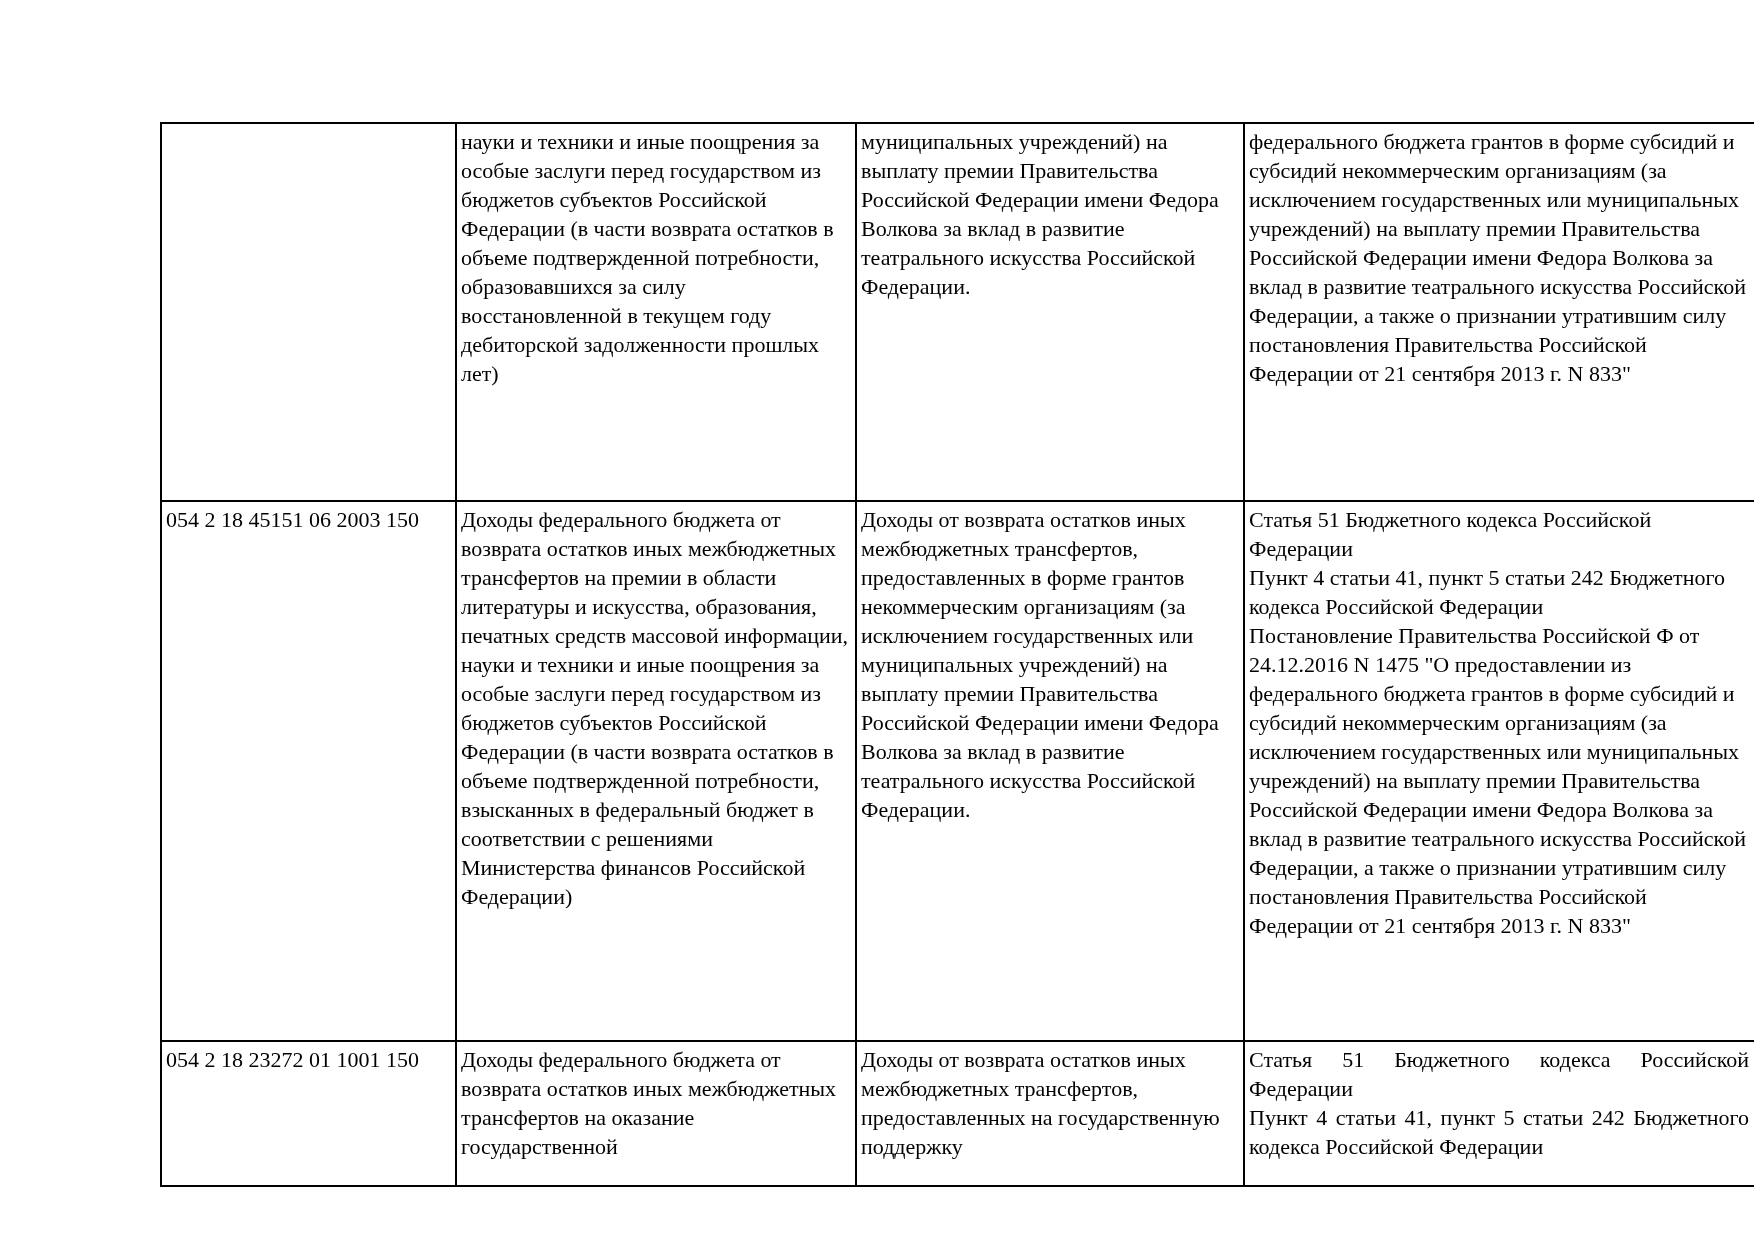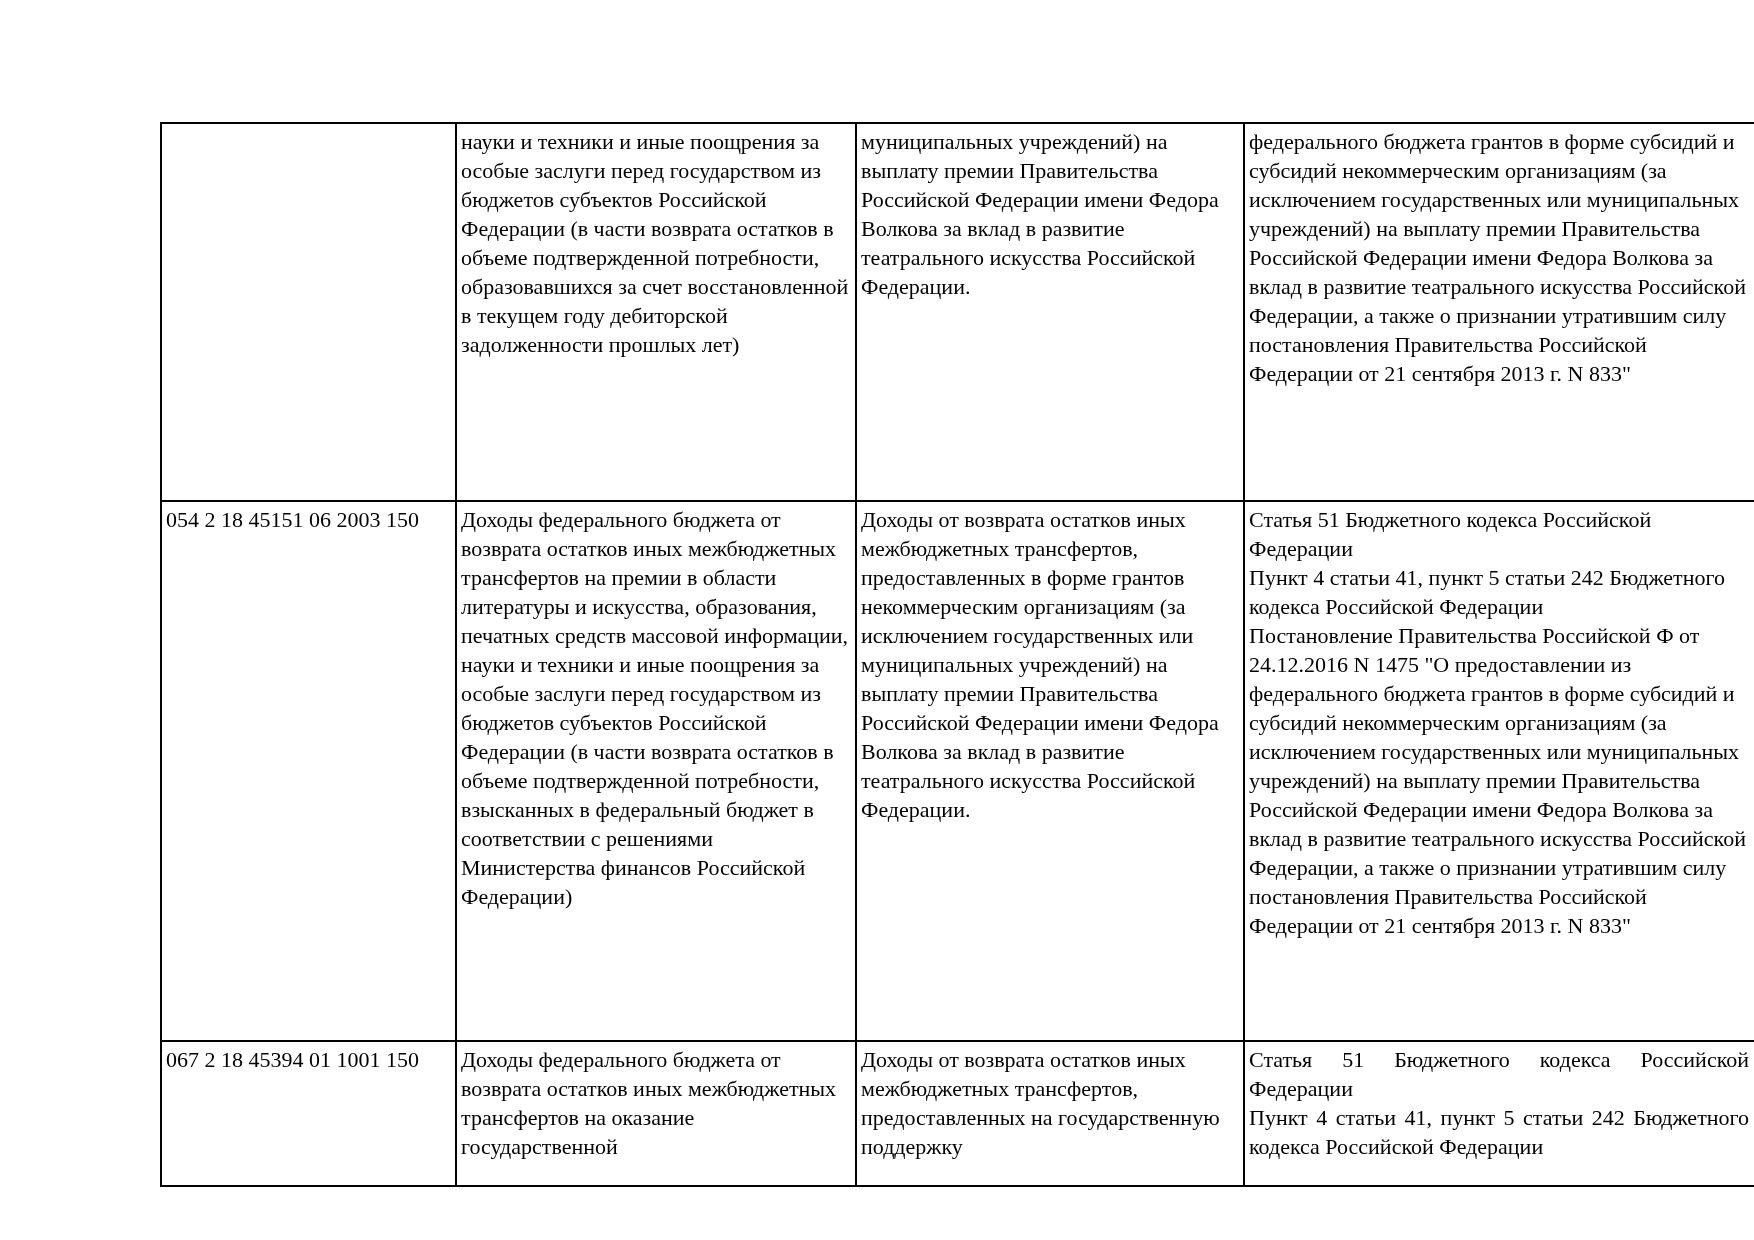--- a/index.html
+++ b/index.html
@@ -51,21 +51,21 @@
   <colgroup>
     <col style="width:295px">
     <col style="width:400px">
     <col style="width:388px">
     <col style="width:512px">
   </colgroup>
   <tbody>
       <tr>
         <td class="cell-code"></td>
         <td class="cell-desc">
-          <p>науки и техники и иные поощрения за особые заслуги перед государством из бюджетов субъектов Российской Федерации (в части возврата остатков в объеме подтвержденной потребности, образовавшихся за счет восстановленной в текущем году дебиторской задолженности прошлых лет)</p>
+          <p>науки и техники и иные поощрения за особые заслуги перед государством из бюджетов субъектов Российской Федерации (в части возврата остатков в объеме подтвержденной потребности, образовавшихся за силу восстановленной в текущем году дебиторской задолженности прошлых лет)</p>
         </td>
         <td class="cell-detail">
           <p>муниципальных учреждений) на выплату премии Правительства Российской Федерации имени Федора Волкова за вклад в развитие театрального искусства Российской Федерации.</p>
         </td>
         <td class="cell-basis">
           <p>федерального бюджета грантов в форме субсидий и субсидий некоммерческим организациям (за исключением государственных или муниципальных учреждений) на выплату премии Правительства Российской Федерации имени Федора Волкова за вклад в развитие театрального искусства Российской Федерации, а также о признании утратившим силу постановления Правительства Российской Федерации от 21 сентября 2013 г. N 833"</p>
         </td>
       </tr>
       <tr>
         <td class="cell-code">
@@ -78,21 +78,21 @@
           <p>Доходы от возврата остатков иных межбюджетных трансфертов, предоставленных в форме грантов некоммерческим организациям (за исключением государственных или муниципальных учреждений) на выплату премии Правительства Российской Федерации имени Федора Волкова за вклад в развитие театрального искусства Российской Федерации.</p>
         </td>
         <td class="cell-basis">
           <p>Статья 51 Бюджетного кодекса Российской Федерации</p>
           <p>Пункт 4 статьи 41, пункт 5 статьи 242 Бюджетного кодекса Российской Федерации</p>
           <p>Постановление Правительства Российской Ф от 24.12.2016 N 1475 "О предоставлении из федерального бюджета грантов в форме субсидий и субсидий некоммерческим организациям (за исключением государственных или муниципальных учреждений) на выплату премии Правительства Российской Федерации имени Федора Волкова за вклад в развитие театрального искусства Российской Федерации, а также о признании утратившим силу постановления Правительства Российской Федерации от 21 сентября 2013 г. N 833"</p>
         </td>
       </tr>
       <tr>
         <td class="cell-code">
-          <p>067 2 18 45394 01 1001 150</p>
+          <p>054 2 18 23272 01 1001 150</p>
         </td>
         <td class="cell-desc">
           <p>Доходы федерального бюджета от возврата остатков иных межбюджетных трансфертов на оказание государственной</p>
         </td>
         <td class="cell-detail">
           <p>Доходы от возврата остатков иных межбюджетных трансфертов, предоставленных на государственную поддержку</p>
         </td>
         <td class="cell-basis">
           <p>Статья 51 Бюджетного кодекса Российской Федерации</p>
           <p>Пункт 4 статьи 41, пункт 5 статьи 242 Бюджетного кодекса Российской Федерации</p>

